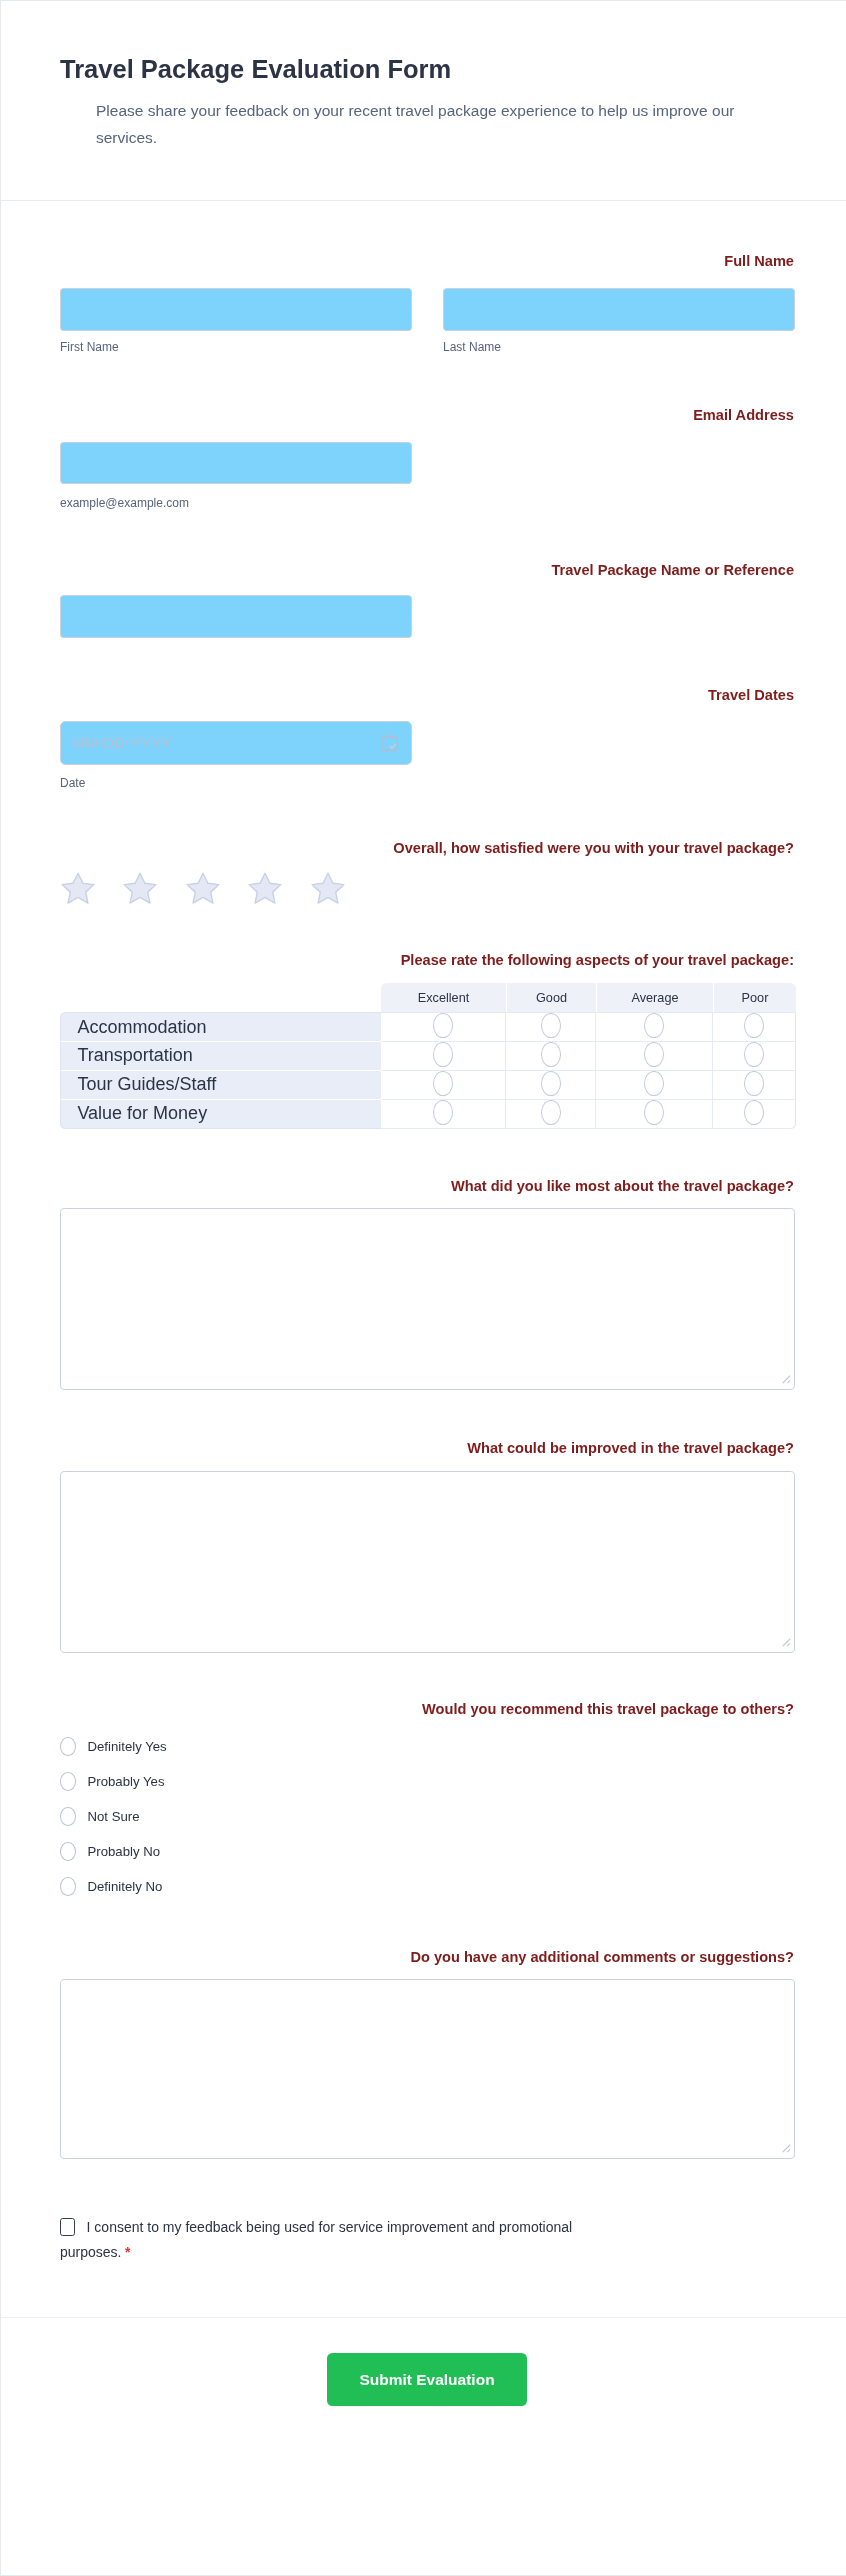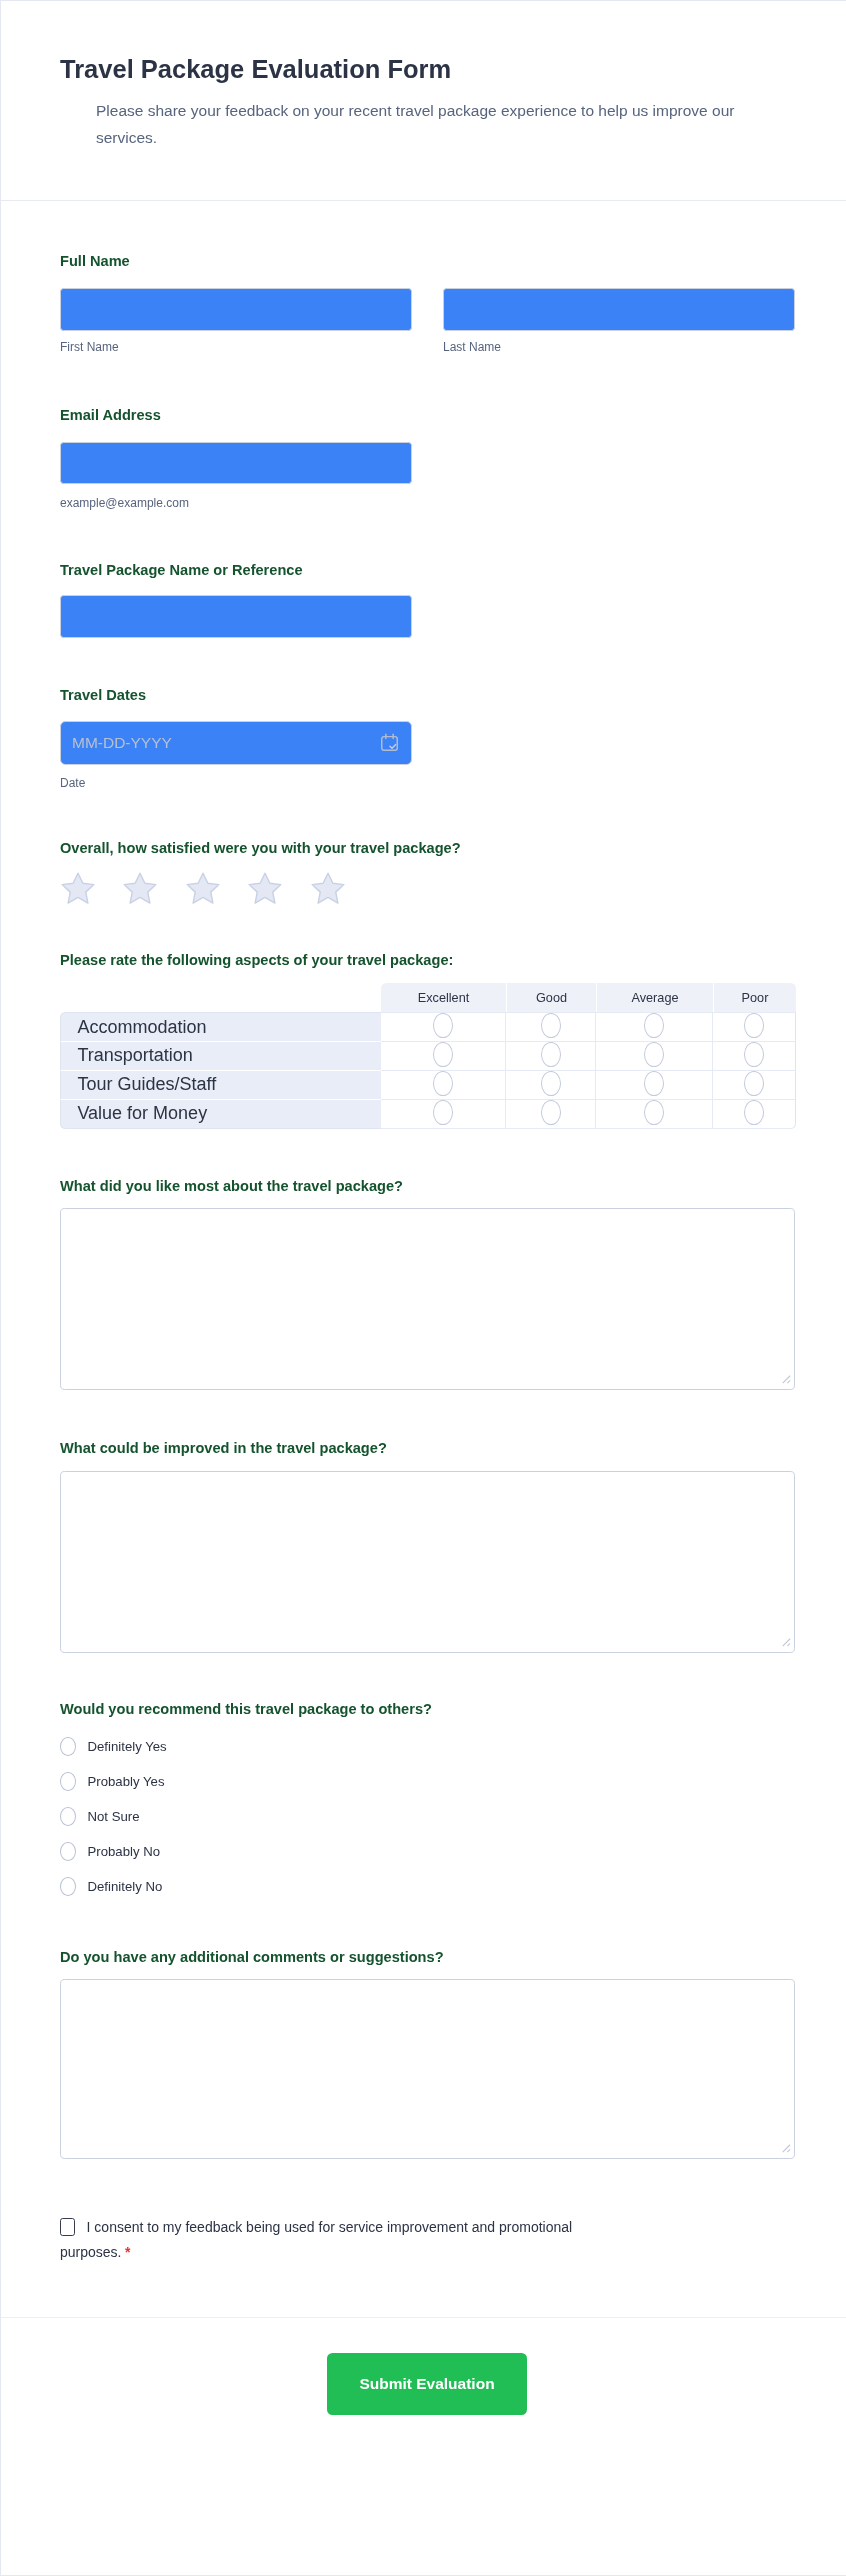--- a/index.html
+++ b/index.html
@@ -12,28 +12,28 @@
   }
 
   
   .form-header { padding:52px 34px 0 59px; height:200px; border-bottom:0.9px solid #e7eaf3; }
   .form-title  { font-size:25.5px; line-height:33px; font-weight:700; color:#2c3345; }
   .form-subtitle { margin-top:11px; font-size:15.5px; line-height:27px; color:#57647e; max-width:664px;margin-left:36px; }
 
   
   .content { padding:0 52px 0 59px; }
   .q { margin-top:47px; }
-  .q-label { font-size:14.6px; line-height:21px; font-weight:700; color:#14532d; }
+  .q-label { font-size:14.6px; line-height:21px; font-weight:700; color:#7f1d1d;text-align:right; }
   .sub-label { margin-top:9px; font-size:12px; line-height:14.6px; color:#57647e; }
 
   .row-2 { display:flex; gap:31px; margin-top:15.5px; }
   .col { width:352px; }
 
   .text-input {
-    display:block; width:352px; height:43px; background:#3b82f6;
+    display:block; width:352px; height:43px; background:#7dd3fc;
     border:0.9px solid #c9d0de; border-radius:3.6px; outline:none;
     font-family:inherit; font-size:14.6px; color:#2c3345; padding:0 11px;
   }
   .text-input::placeholder { color:#b8c0d2; }
 
   .date-wrap { position:relative; width:352px; margin-top:14.6px; }
   .date-input { height:44px; border-radius:5.5px; font-size:15.5px; padding-right:40px; }
   .cal-icon { position:absolute; right:12px; top:11px; pointer-events:none; }
 
   
@@ -93,21 +93,21 @@
   .checkbox {
     display:inline-block; width:14.6px; height:18px; border:1.8px solid #343c4e;
     border-radius:2.7px; background:#fff; vertical-align:-3.6px; margin-right:12px; cursor:pointer;
   }
   .required-star { color:#e9322f; font-weight:700; margin-left:3.6px; }
 
   
   .footer-divider { margin:53px 0 0 -59px; width:847px; border:none; border-top:0.9px solid #edeff5; }
   .footer { margin-top:35px; text-align:center; }
   .submit-btn {
-    width:200px; height:62px; border:none; border-radius:5.5px; cursor:pointer;
+    width:200px; height:53px; border:none; border-radius:5.5px; cursor:pointer;
     background:#21bd55; color:#fff; font-family:inherit; font-size:15.5px; font-weight:700;
   }
 </style>
 </head>
 <body>
 
 <div class="page">
 
   <div class="form-header">
     <div class="form-title">Travel Package Evaluation Form</div>

